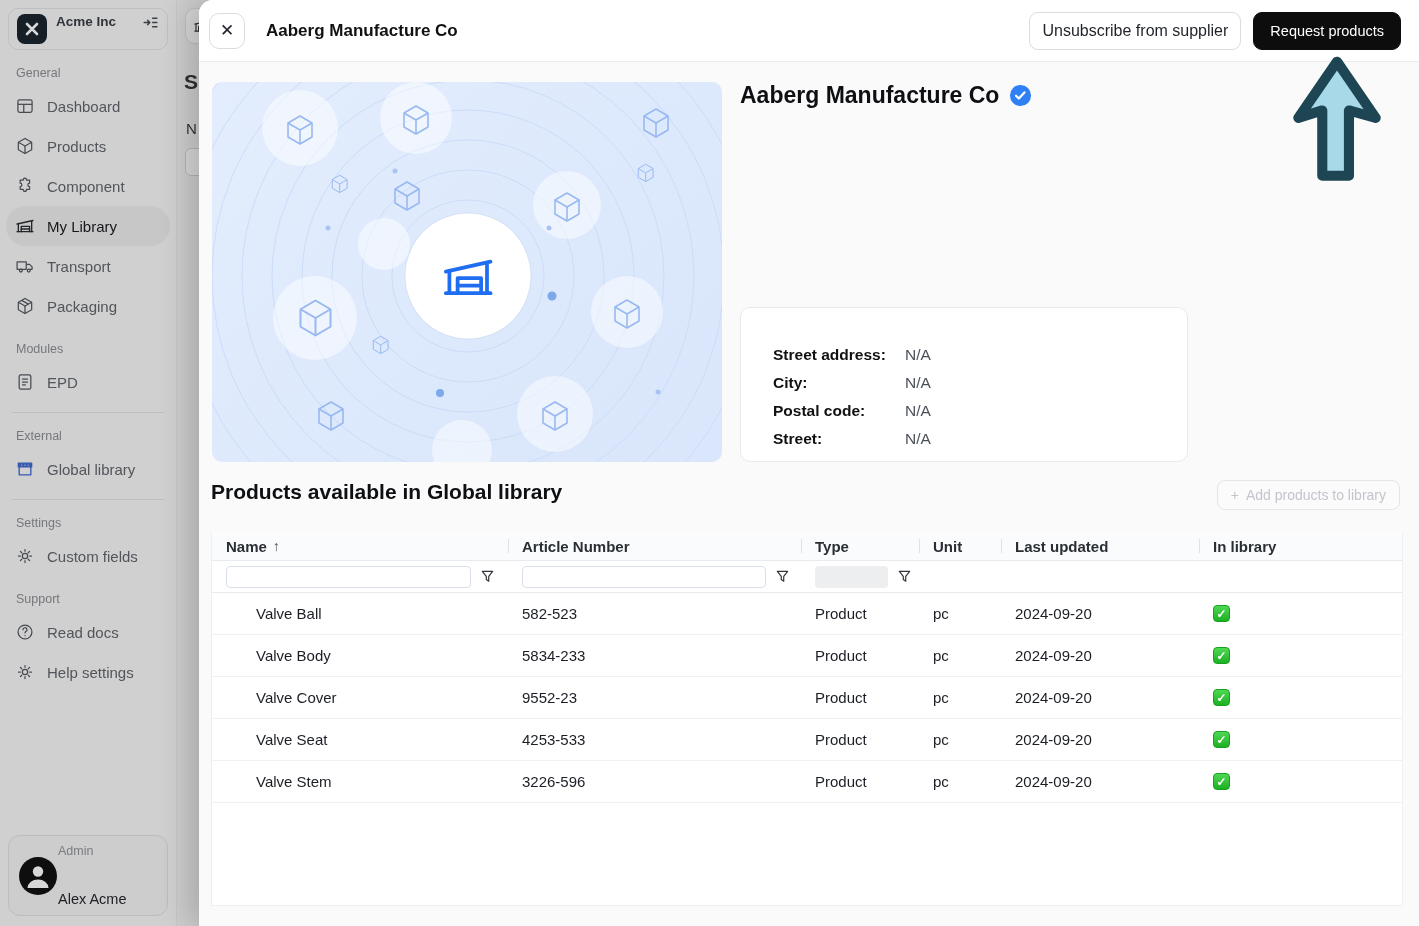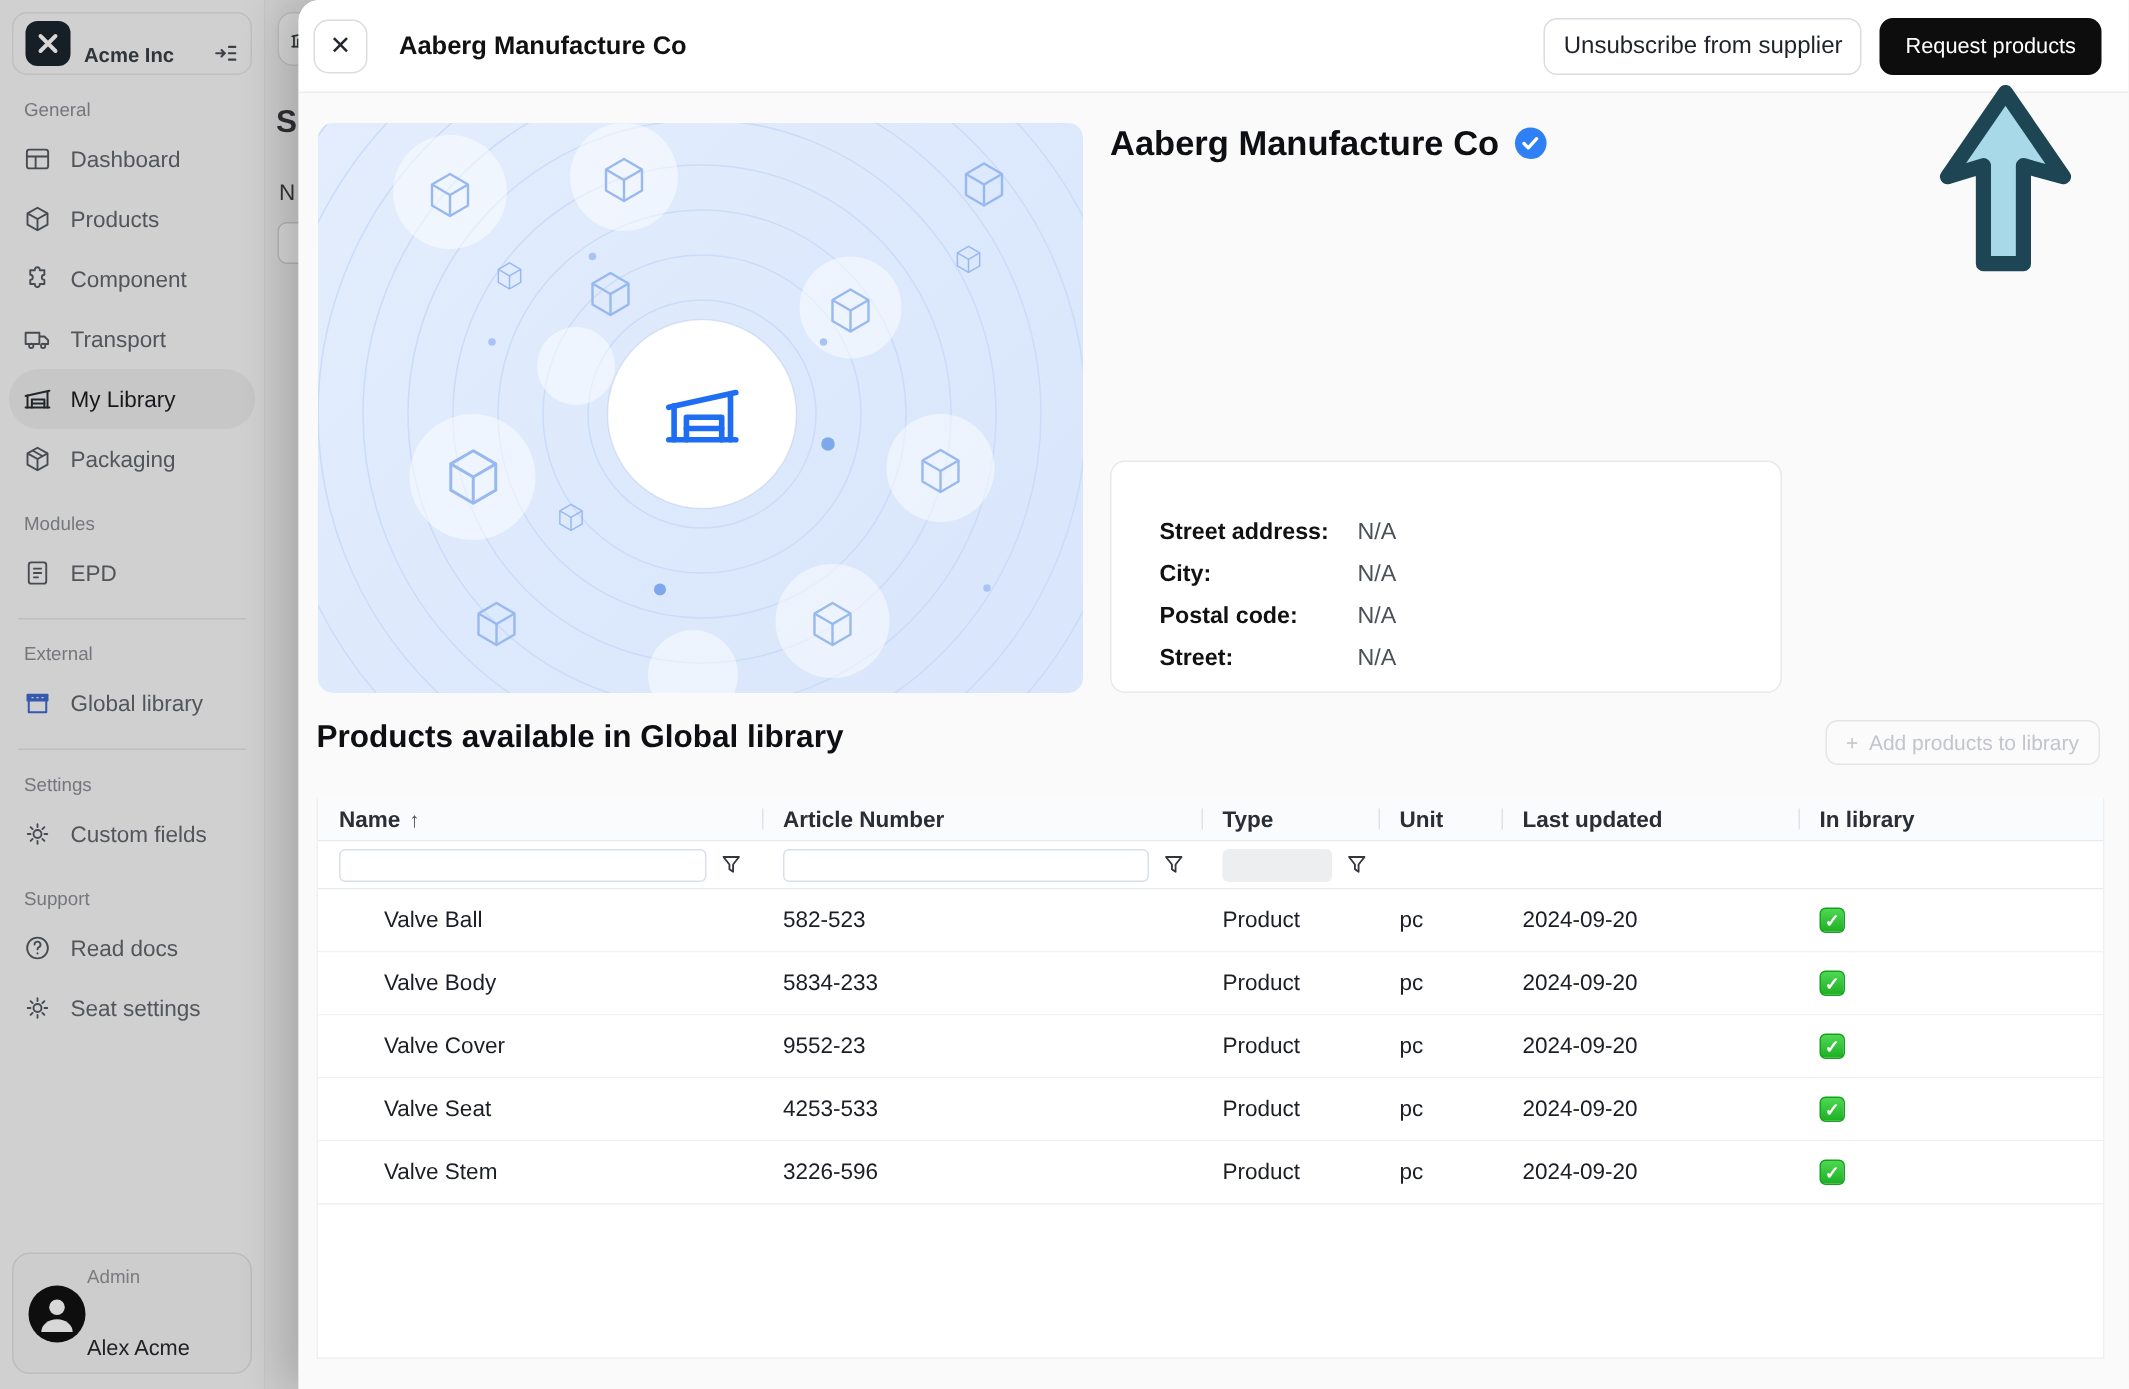--- a/index.html
+++ b/index.html
@@ -3,21 +3,21 @@
 <meta charset="utf-8">
 <style>
   * { margin:0; padding:0; box-sizing:border-box; }
   html,body { width:1419px; height:926px; overflow:hidden; }
   body { font-family:"Liberation Sans", sans-serif; background:#f7f7f7; position:relative; color:#1d2129; }
   svg { display:block; }
 
   
   .underlay { position:absolute; left:0; top:0; width:240px; height:100%; background:#f6f6f6; }
   .sidebar { position:absolute; left:0; top:0; width:177px; height:100%; background:#f7f7f8; border-right:1px solid #ebebeb; }
-  .org-card { margin:8px; border:1px solid #e4e4e4; border-radius:10px; padding:5px 8px; display:flex; align-items:flex-end; gap:9px; }
+  .org-card { margin:8px; border:1px solid #e4e4e4; border-radius:10px; padding:5px 8px; display:flex; align-items:flex-start; gap:9px; }
   .org-logo { width:30px; height:30px; background:#1b242e; border-radius:8px; display:flex; align-items:center; justify-content:center; flex:none; }
   .org-name { font-size:13.5px; font-weight:700; color:#3a3f45; }
   .collapse { margin-left:auto; color:#4a4e54; }
   .sec-label { margin:16px 16px 6px; font-size:12.5px; color:#8b8e93; }
   .nav-item { height:40px; margin:0 6px; padding:0 9px; display:flex; align-items:center; gap:12px; font-size:15px; color:#62666c; border-radius:22px; cursor:pointer; }
   .nav-item .ic { width:20px; height:20px; flex:none; color:#55595f; }
   .nav-item.active { background:#ececec; color:#1b1d20; font-weight:500; }
   .nav-item.active .ic { color:#2a2d31; }
   .nav-item.blue .ic { color:#3f6ad1; }
   .divider { height:1px; background:#e3e3e3; margin:10px 12px; }
@@ -146,41 +146,41 @@
 
     <div class="nav-item">
       <span class="ic">
         <svg width="20" height="20" viewBox="0 0 24 24" fill="none" stroke="currentColor" stroke-width="1.5" stroke-linejoin="round">
             <path d="M13.8 5a2 2 0 1 0-3.9 0H6.2v3.6a2 2 0 1 1 0 4.1V16h3.7a2 2 0 1 0 3.9 0h3.7v-3.3a2 2 0 1 1 0-4.1V5h-3.7z"></path>
           </svg>
       </span>
       <span>Component</span>
     </div>
 
+    <div class="nav-item active">
+      <span class="ic">
+          <svg width="20" height="20" viewBox="0 0 24 24">
+            <use href="#i-warehouse"></use>
+          </svg>
+        </span>
+      <span>My Library</span>
+    </div>
+
     <div class="nav-item">
       <span class="ic">
         <svg width="20" height="20" viewBox="0 0 24 24" fill="none" stroke="currentColor" stroke-width="1.5" stroke-linejoin="round">
             <path d="M2.5 7h11v9h-11z"></path>
             <path d="M13.5 10h4l3 3v3h-3"></path>
             <circle cx="7" cy="17.5" r="1.7"></circle>
             <circle cx="16.5" cy="17.5" r="1.7"></circle>
           </svg>
       </span>
       <span>Transport</span>
     </div>
 
-    <div class="nav-item active">
-      <span class="ic">
-          <svg width="20" height="20" viewBox="0 0 24 24">
-            <use href="#i-warehouse"></use>
-          </svg>
-        </span>
-      <span>My Library</span>
-    </div>
-
 
     <div class="nav-item">
       <span class="ic">
         <svg width="20" height="20" viewBox="0 0 24 24" fill="none" stroke="currentColor" stroke-width="1.5" stroke-linejoin="round">
             <path d="M12 3 L20 7.5 V16.5 L12 21 L4 16.5 V7.5 Z"></path>
             <path d="M4 7.5 L12 12 L20 7.5"></path>
             <path d="M12 12 V21"></path>
             <path d="M8 5.2 L16.2 9.8"></path>
           </svg>
       </span>
@@ -239,21 +239,21 @@
       <span>Read docs</span>
     </div>
 
     <div class="nav-item">
       <span class="ic">
         <svg width="20" height="20" viewBox="0 0 24 24" fill="none" stroke="currentColor" stroke-width="1.5" stroke-linecap="round">
             <circle cx="12" cy="12" r="3.2"></circle>
             <path d="M12 4.2v2.2M12 17.6v2.2M4.2 12h2.2M17.6 12h2.2M6.5 6.5l1.6 1.6M15.9 15.9l1.6 1.6M17.5 6.5l-1.6 1.6M8.1 15.9l-1.6 1.6"></path>
           </svg>
       </span>
-      <span>Seat settings</span>
+      <span>Help settings</span>
     </div>
 
     <div class="user-card">
       <div class="avatar">
         <svg width="38" height="38" viewBox="0 0 38 38">
             <circle cx="19" cy="14.5" r="5.2" fill="#fff"></circle>
             <path d="M8.5 31a10.5 8.5 0 0 1 21 0" fill="#fff"></path>
           </svg>
       </div>
       <div>

